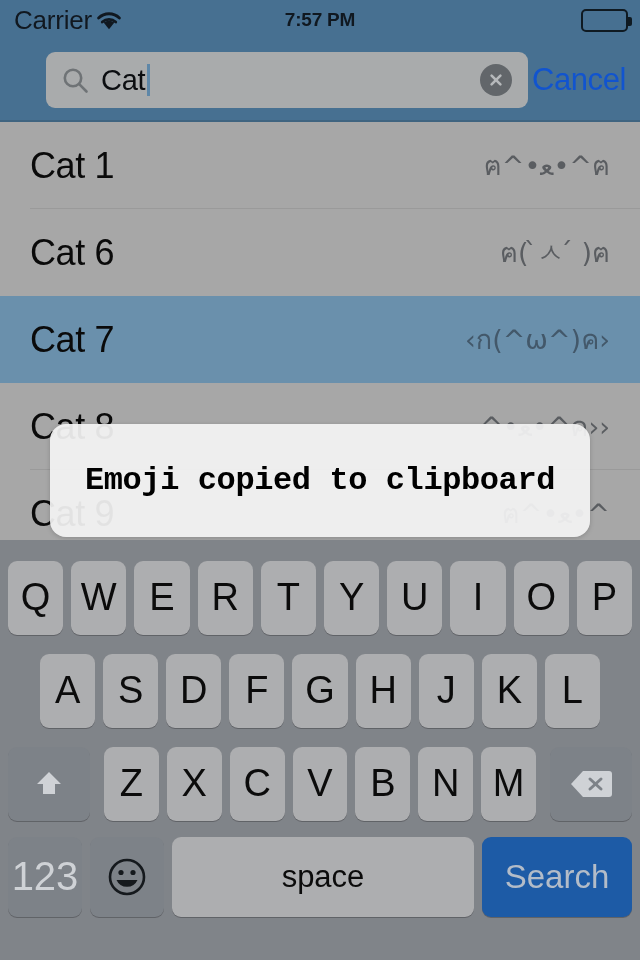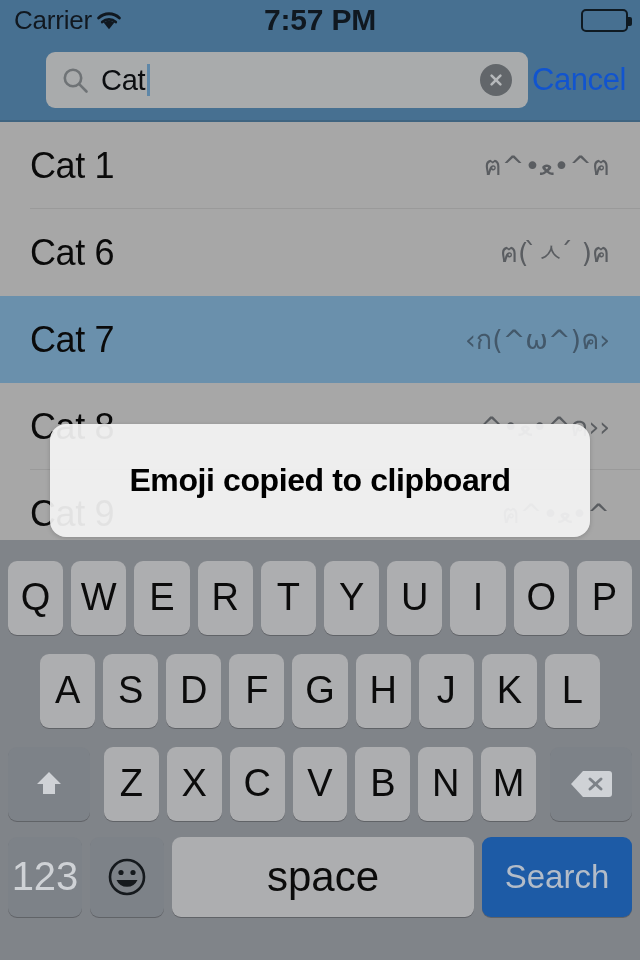--- a/index.html
+++ b/index.html
@@ -40,21 +40,21 @@
   .carrier-text {
     font-size: 26px;
     color: #111820;
     letter-spacing: -0.2px;
   }
   .wifi-icon { display: block; }
   .status-time {
     position: absolute;
     left: 0; right: 0;
     text-align: center;
-    font-size: 30px;
+    font-size: 19px;
     font-weight: bold;
     color: #101820;
     letter-spacing: -0.2px;
   }
   .status-right {
     position: absolute;
     right: 12px;
     display: flex;
     align-items: center;
   }
@@ -188,20 +188,21 @@
     left: 50px;
     width: 540px;
     height: 113px;
     background: rgba(243,243,243,0.93);
     border-radius: 16px;
     display: flex;
     align-items: center;
     justify-content: center;
     box-shadow: 0 1px 5px rgba(0,0,0,0.18);
     z-index: 30;
+    font-family: Liberation Mono, monospace;
   }
   .toast-text {
     font-size: 32px;
     font-weight: bold;
     color: #000000;
     letter-spacing: -0.4px;
   }
 
   
   .keyboard {
@@ -251,21 +252,21 @@
 
   .key.num {
     flex: 0 0 74px;
     font-size: 40px;
   }
   .key.emoji-key {
     flex: 0 0 74px;
   }
   .key.space {
     flex: 1 1 auto;
-    font-size: 42px;
+    font-size: 31px;
   }
   .key.search {
     flex: 0 0 150px;
     background: #1d5ba6;
     color: #b3bcc8;
     font-size: 33px;
   }
   .kb-row.r4 .key { height: 80px; }
 
   svg { display: block; }

